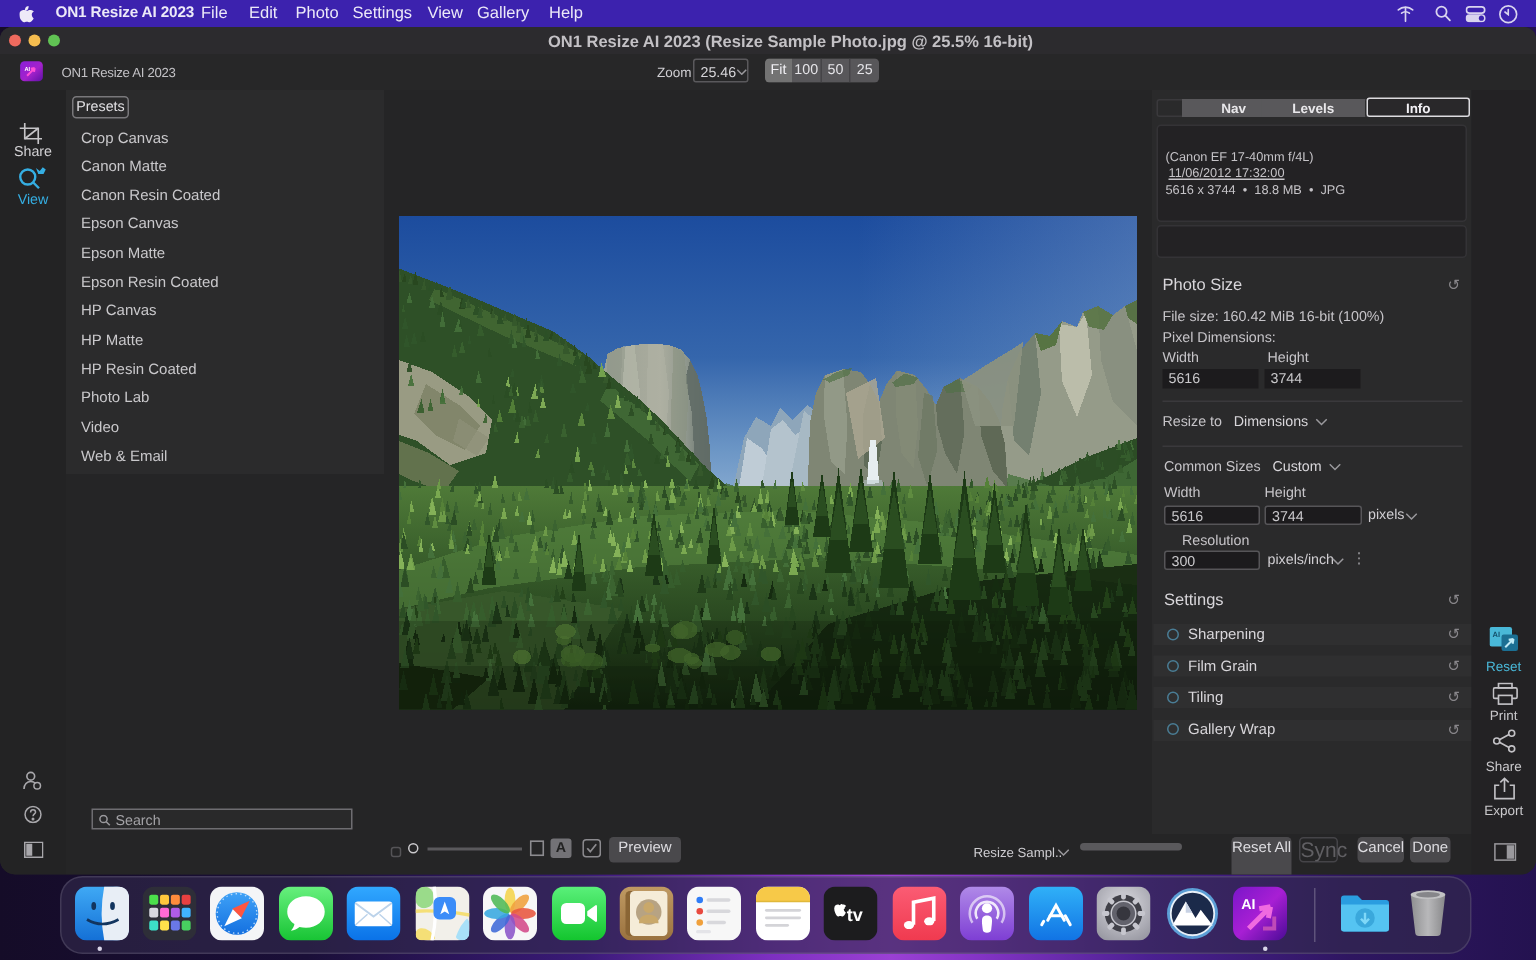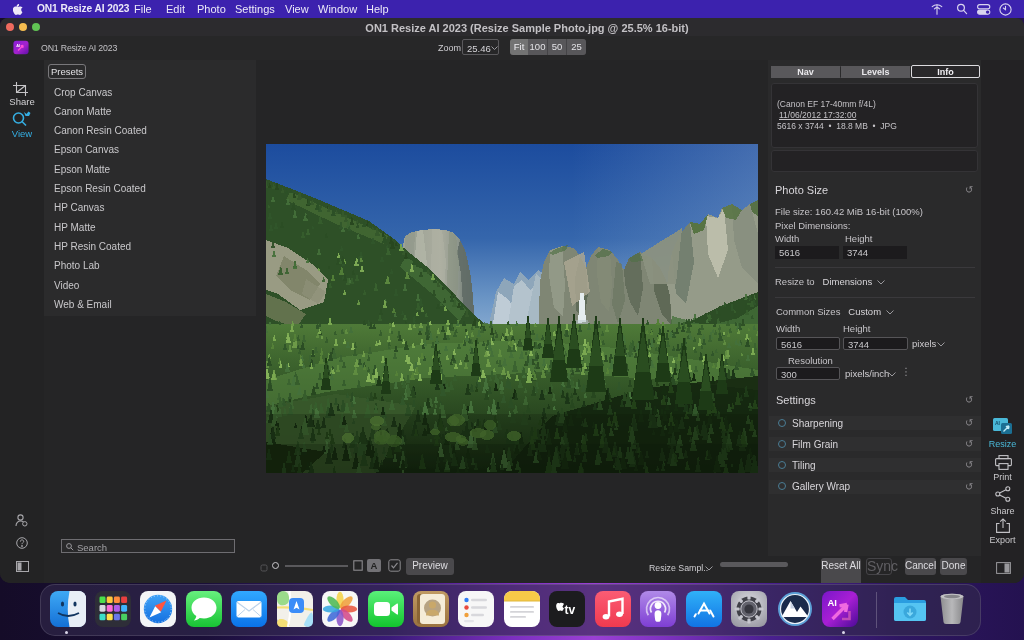--- a/index.html
+++ b/index.html
@@ -64,21 +64,21 @@
   <svg class="mi" style="left:13px;top:3px" width="11" height="13" viewBox="0 0 11 13">
     <path fill="#eeeaf8" d="M5.6 3.1c.6-.8.5-1.9.4-2.1-.8 0-1.6.5-2 1.1-.4.6-.5 1.4-.4 2 .8.1 1.5-.3 2-1z"></path>
     <path fill="#eeeaf8" d="M8.2 6.8c0-1.6 1.3-2.3 1.4-2.4-.8-1.1-2-1.2-2.4-1.2-1-.1-1.9.6-2.4.6-.5 0-1.3-.6-2.1-.6C1.6 3.2.6 4 .1 5.2c-.9 2 .2 4.9 1.1 6.5.5.8 1 1.6 1.8 1.6.7 0 1-.5 1.9-.5.9 0 1.1.5 1.9.5s1.3-.8 1.8-1.6c.6-.9.8-1.8.8-1.8s-1.2-.5-1.2-3.1z" transform="scale(1,0.82) translate(0,1.2)"></path>
   </svg>
   <span class="mi" id="appname" style="left:37px">ON1 Resize AI 2023</span>
   <span class="mi" style="left:134px">File</span>
   <span class="mi" style="left:166px">Edit</span>
   <span class="mi" style="left:197px">Photo</span>
   <span class="mi" style="left:235px">Settings</span>
   <span class="mi" style="left:285px">View</span>
-  <span class="mi" style="left:318px">Window</span>
+  <span class="mi" style="left:318px">Gallery</span>
   <span class="mi" style="left:366px">Help</span>
 
   <svg class="mi" style="left:930px;top:3px" width="14" height="12" viewBox="0 0 14 12">
     <g stroke="#d9d4ef" stroke-width="1.1" fill="none" stroke-linecap="round">
       <path d="M7 11.2 L7 2"></path>
       <path d="M4.4 5.8 A4 4 0 0 1 9.6 5.8"></path>
       <path d="M2.2 3.6 A7.2 7.2 0 0 1 11.8 3.6"></path>
     </g>
   </svg>
   <svg class="mi" style="left:956px;top:3px" width="12" height="12" viewBox="0 0 12 12">
@@ -1713,21 +1713,21 @@
       <path d="M0.5 0.5 L4 4 L7.5 0.5" stroke="#9a999d" fill="none"></path>
     </svg>
   <div class="abs" style="left:720px;top:544px;width:68px;height:5px;background:#5a595c;border-radius:2.5px;"></div>
   <div class="btn" style="left:821px;top:540px;width:40px;height:34px;line-height:16px;">Reset All</div>
   <div class="abs" style="left:866px;top:540px;width:26px;height:17px;border:1px solid #454448;border-radius:3px;color:#605f63;font-size:14px;text-align:center;line-height:15px;">Sync</div>
   <div class="btn" style="left:905px;top:540px;width:31px;height:17px;line-height:16px;">Cancel</div>
   <div class="btn" style="left:940px;top:540px;width:27px;height:17px;line-height:16px;">Done</div>
 
   <div id="rpanel">
       <div style="position:absolute;left:3px;top:6px;width:209px;height:12px;background:#2a2a2b;border:1px solid #3a393c;border-radius:2px;"></div>
-    <div class="tab" style="left:3px;top:6px;width:69px;text-align:center;">Nav</div>
+    <div class="tab" style="left:20px;top:6px;width:69px;text-align:center;">Nav</div>
     <div class="tab" style="left:73px;top:6px;width:69px;">Levels</div>
     <div style="position:absolute;left:143px;top:5px;width:69px;height:13px;background:#29282a;border:1px solid #dddce0;border-radius:2px;color:#f2f1f5;font-size:9px;font-weight:bold;text-align:center;line-height:12px;">Info</div>
     <div class="rbox" style="top:23px;height:65px;"></div>
     <div style="position:absolute;left:9px;top:39px;font-size:8.5px;color:#c5c3c7;">(Canon EF 17-40mm f/4L)</div>
     <div style="position:absolute;left:11px;top:50px;font-size:8.5px;color:#c5c3c7;text-decoration:underline;">11/06/2012 17:32:00</div>
     <div style="position:absolute;left:9px;top:61px;font-size:8.5px;color:#c5c3c7;">5616 x 3744&nbsp; • &nbsp;18.8 MB&nbsp; • &nbsp;JPG</div>
     <div class="rbox" style="top:90px;height:22px;"></div>
     <div style="position:absolute;left:7px;top:124px;font-size:11px;color:#d8d6da;">Photo Size</div>
     <div class="undo" style="left:197px;top:124px;">↺</div>
     <div style="position:absolute;left:7px;top:146px;font-size:9.5px;">File size: 160.42 MiB 16-bit (100%)</div>
@@ -1784,21 +1784,21 @@
     <div style="position:absolute;left:214px;top:340px;width:2px;height:80px;background:#55545a;border-radius:1px;"></div>
     </div>
 
   <div id="rstrip">
       <svg style="position:absolute;left:12px;top:358px" width="19" height="16" viewBox="0 0 19 16">
   <rect x="0" y="0" width="15" height="13" rx="1.5" fill="#49b8d8"></rect>
   <text x="2" y="6.5" font-size="5" font-weight="bold" fill="#15506b" font-family="Liberation Sans">AI</text>
   <rect x="8" y="5" width="11" height="11" rx="1.5" fill="#1b6f93"></rect>
   <path d="M10.5 13.5 L16 8 M16 8 l-3.2 .6 M16 8 l-.6 3.2" stroke="#bfeaf6" stroke-width="1.4" fill="none"></path>
 </svg>
-    <div class="striplbl" style="left:0;top:379px;color:#49b8d8;">Resize</div>
+    <div class="striplbl" style="left:0;top:379px;color:#49b8d8;">Reset</div>
     <svg style="position:absolute;left:14px;top:395px" width="17" height="15" viewBox="0 0 17 15">
   <g fill="none" stroke="#c2c1c5" stroke-width="1.1">
     <rect x="4" y="0.6" width="9" height="3"></rect>
     <rect x="0.6" y="3.6" width="15.8" height="7" rx="1"></rect>
     <rect x="4" y="8.6" width="9" height="5.8" fill="#232224"></rect>
   </g>
 </svg>
     <div class="striplbl" style="left:0;top:412px;">Print</div>
     <svg style="position:absolute;left:14px;top:426px" width="16" height="16" viewBox="0 0 16 16">
   <g fill="none" stroke="#c2c1c5" stroke-width="1.1">

